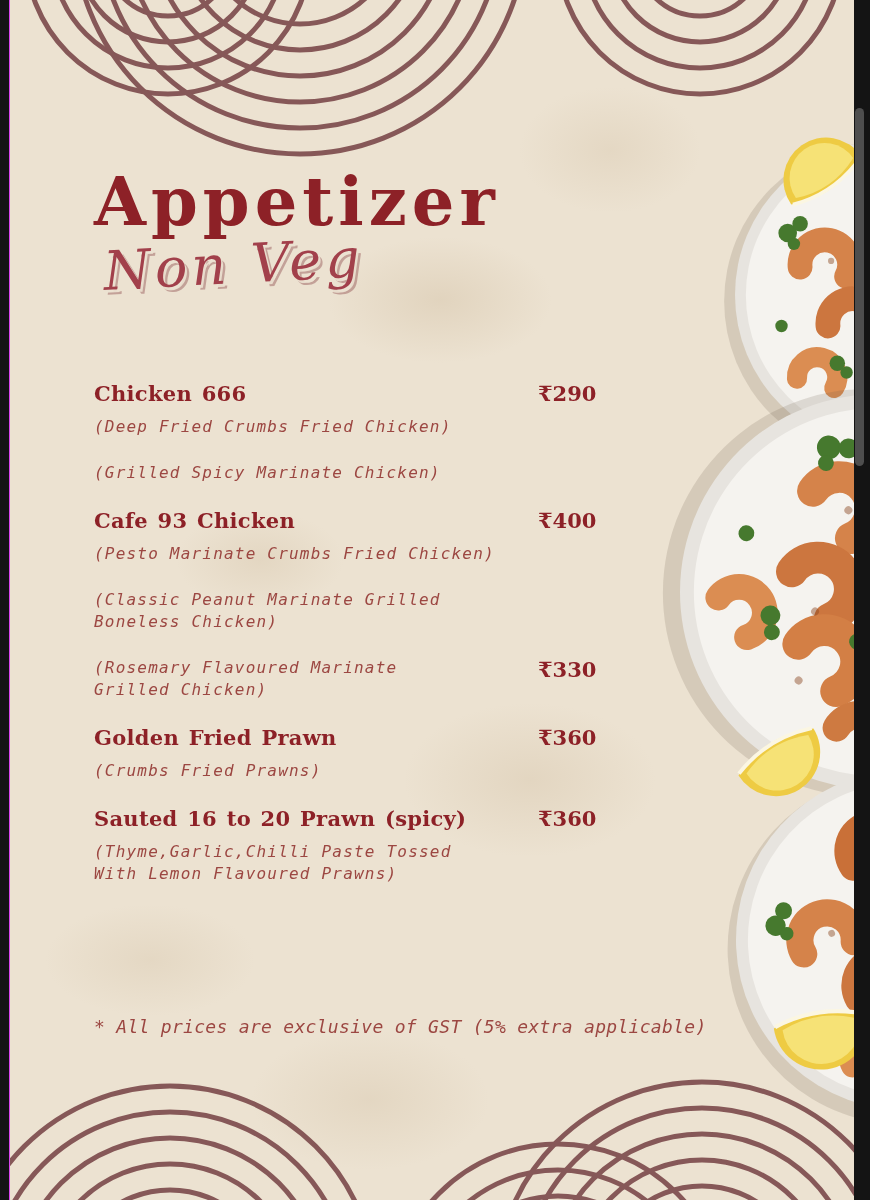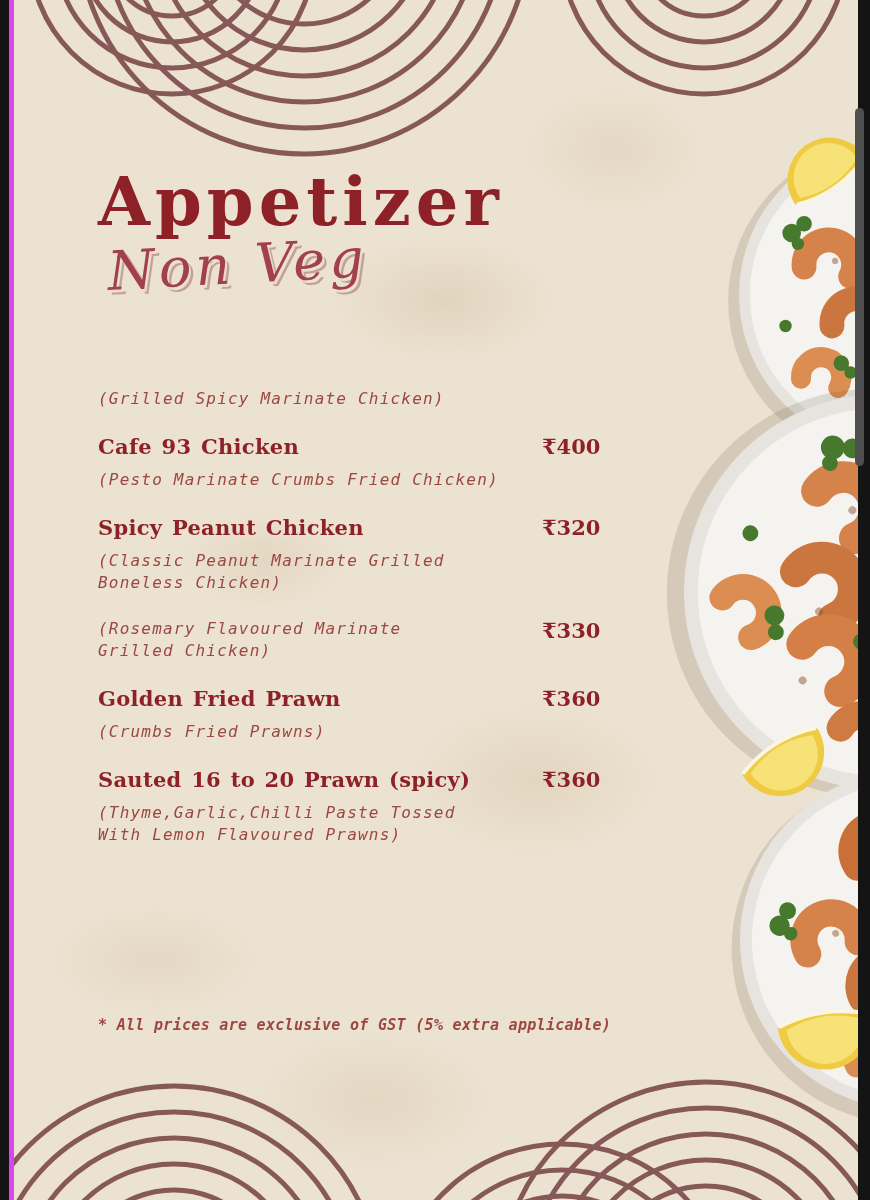--- a/index.html
+++ b/index.html
@@ -9,21 +9,21 @@
     position:relative;
     overflow:hidden;
     font-family:"DejaVu Serif", serif;
   }
   .stage{position:absolute;inset:0;}
   
   .page{
     position:absolute;top:0;bottom:0;left:9px;width:844px;
     background:#ece2d1;
     overflow:hidden;
-    border-left:5px solid #d946ef;
+    border-left:1px solid #d946ef;
   }
   
   .page::before{
     content:"";position:absolute;inset:0;pointer-events:none;
     background:
       radial-gradient(160px 90px at 430px 300px, rgba(205,185,155,.35), transparent 70%),
       radial-gradient(120px 70px at 250px 560px, rgba(205,185,155,.28), transparent 70%),
       radial-gradient(180px 110px at 520px 780px, rgba(205,185,155,.30), transparent 70%),
       radial-gradient(150px 80px at 140px 960px, rgba(205,185,155,.25), transparent 70%),
       radial-gradient(130px 90px at 600px 150px, rgba(205,185,155,.25), transparent 70%),
@@ -59,21 +59,21 @@
   }
   .item .desc{
     margin-top:7px;
     font-family:"DejaVu Sans Mono", monospace;font-style:italic;
     font-size:16px;line-height:22px;letter-spacing:1.2px;
     color:#9c4742;white-space:pre-line;max-width:470px;
   }
   .footnote{
     position:absolute;left:84px;top:1016px;
     font-family:"DejaVu Sans Mono", monospace;font-style:italic;
-    font-size:15px;letter-spacing:.3px;color:#9c4742;font-weight:bold;
+    font-size:18px;letter-spacing:.3px;color:#9c4742;
   }
   .scroll-thumb{
     position:absolute;right:6px;top:108px;width:9px;height:358px;
     background:#4e4e4e;border-radius:5px;
   }
 </style>
 </head>
 <body>
 
 <div class="stage">
@@ -186,38 +186,41 @@
       <use href="#lemonWedge" transform="translate(766,752) rotate(148) scale(1.3)"></use>
 
       <use href="#plateBase" transform="translate(896,940) scale(1.70) rotate(-25)"></use>
       <use href="#lemonWedge" transform="translate(811,1022) rotate(172) scale(1.4)"></use>
     </svg>
 
     <h1 class="title">Appetizer</h1>
     <div class="subtitle">Non Veg</div>
 
     <main class="menu">
+  <div class="item">
+    <div class="row">
+      <span class="name">Chicken 666</span>
+      <span class="price">₹290</span>
+    </div>
+    <div class="desc">(Deep Fried Crumbs Fried Chicken)</div>
+  </div>
 
   <div class="item">
     <div class="desc">(Grilled Spicy Marinate Chicken)</div>
   </div>
 
   <div class="item">
     <div class="row">
       <span class="name">Cafe 93 Chicken</span>
       <span class="price">₹400</span>
     </div>
     <div class="desc">(Pesto Marinate Crumbs Fried Chicken)</div>
   </div>
 
   <div class="item">
-    <div class="row">
-      <span class="name">Spicy Peanut Chicken</span>
-      <span class="price">₹320</span>
-    </div>
     <div class="desc">(Classic Peanut Marinate Grilled
 Boneless Chicken)</div>
   </div>
 
   <div class="item">
     <div class="row">
       <span class="price">₹330</span>
     </div>
     <div class="desc">(Rosemary Flavoured Marinate
 Grilled Chicken)</div>

